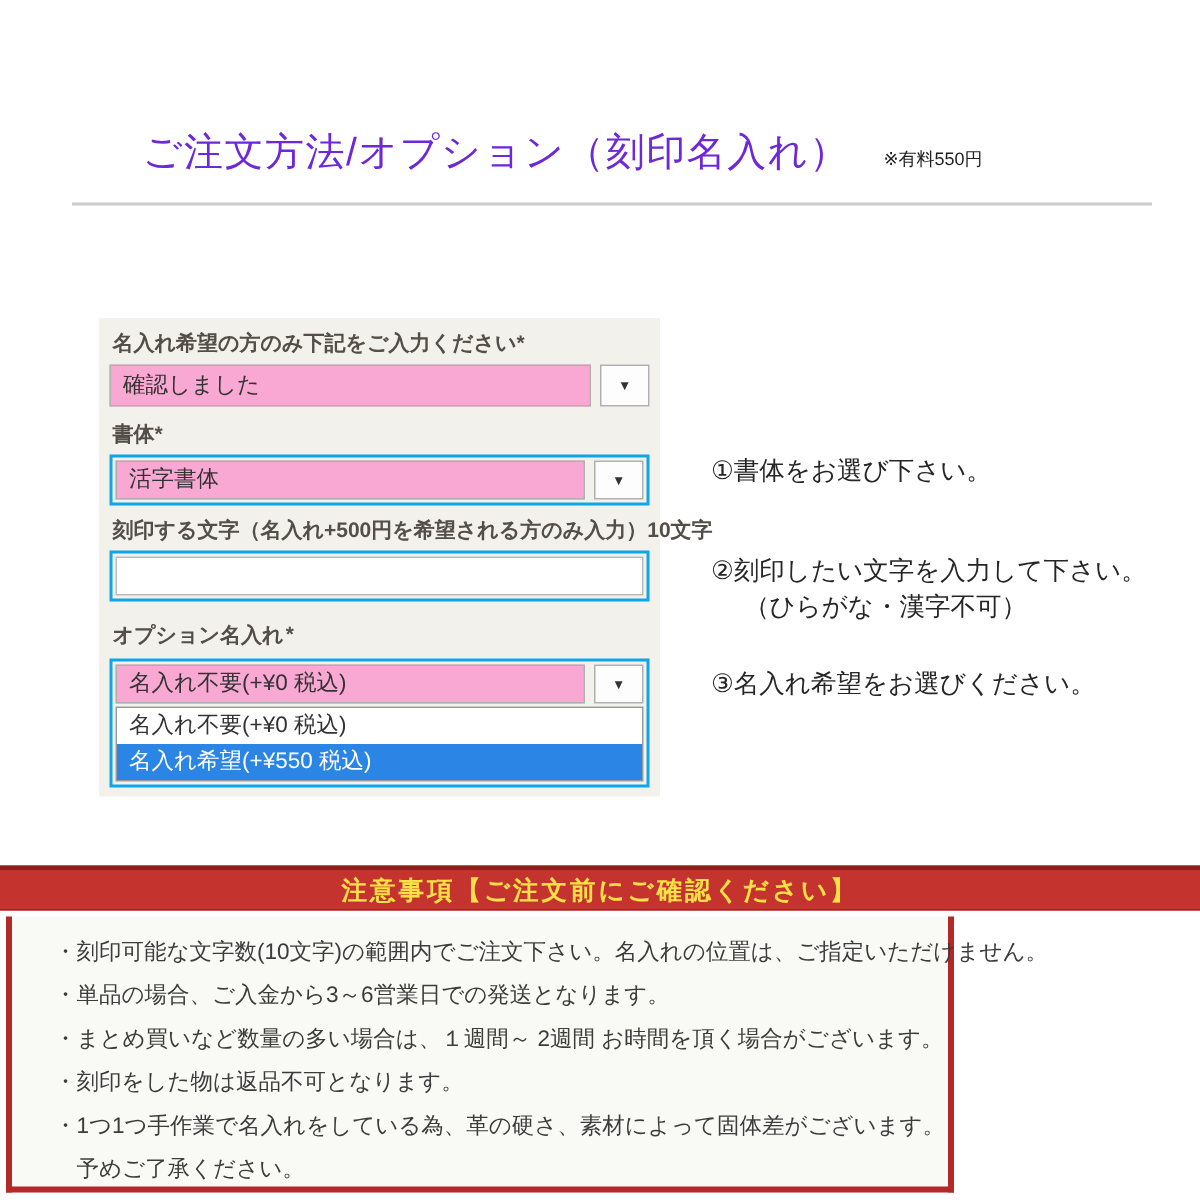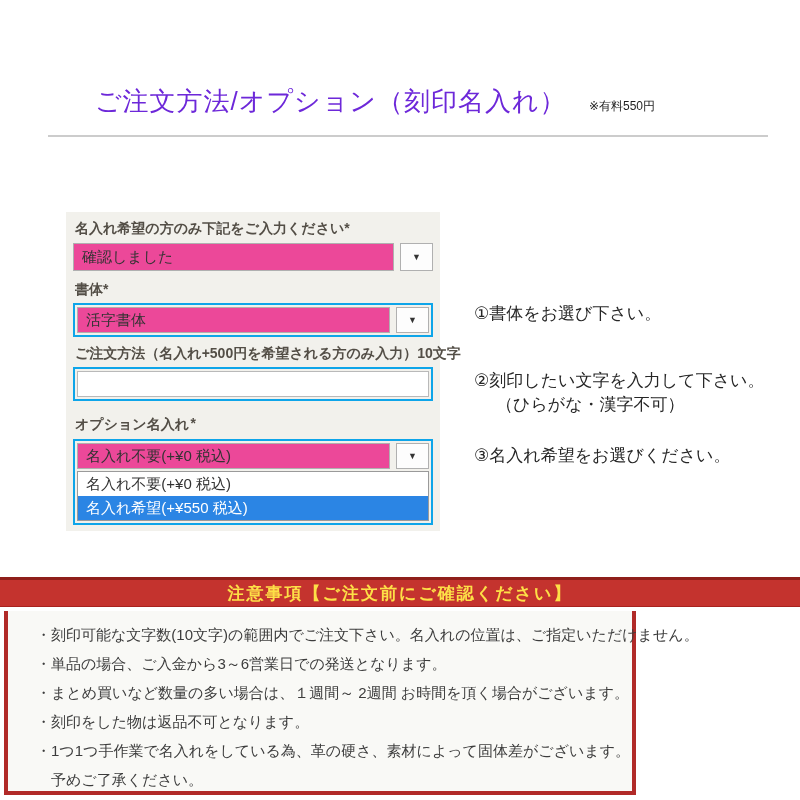--- a/index.html
+++ b/index.html
@@ -21,21 +21,21 @@
   }
   .field-label {
     font-size:14px; font-weight:600; color:#534e46;
     margin:0 0 7px 2px; line-height:16px; white-space:nowrap;
   }
   .lbl-mt10 { margin-top:10px; }
   .lbl-mt8  { margin-top:8px; }
   .lbl-mt16 { margin-top:16px;font-family:Liberation Mono, monospace; }
   .select-row { display:flex; align-items:stretch; height:28px; }
   .select-box {
-    flex:1; background:#ec4899; border:1px solid #b0b0b0;
+    flex:1; background:#f9a8d4; border:1px solid #b0b0b0;
     font-size:15px; color:#333; line-height:26px; padding-left:8px;
     white-space:nowrap; overflow:hidden;
   }
   .arrow-btn {
     width:33px; margin-left:6px; background:#fdfdfd; border:1px solid #b0b0b0;
     display:flex; align-items:center; justify-content:center; cursor:pointer;
   }
   .arrow-btn .glyph { font-size:9px; color:#333; line-height:1; }
   .red-frame {
     border:2px solid #0ea5e9; padding:2px; margin-top:-1px; background:transparent;
@@ -101,21 +101,21 @@
   <div class="field-label lbl-mt10">書体*</div>
   <div class="red-frame">
     <div class="select-row">
       <div class="select-box">活字書体</div>
       <div class="arrow-btn">
         <span class="glyph">▼</span>
       </div>
     </div>
   </div>
 
-  <div class="field-label lbl-mt8">ご注文方法（名入れ+500円を希望される方のみ入力）10文字</div>
+  <div class="field-label lbl-mt8">刻印する文字（名入れ+500円を希望される方のみ入力）10文字</div>
   <div class="red-frame">
     <input class="text-input" type="text" value="" style="">
   </div>
 
   <div class="field-label lbl-mt16">オプション名入れ*</div>
   <div class="red-frame">
     <div class="select-row">
       <div class="select-box">名入れ不要(+¥0 税込)</div>
       <div class="arrow-btn">
         <span class="glyph">▼</span>

